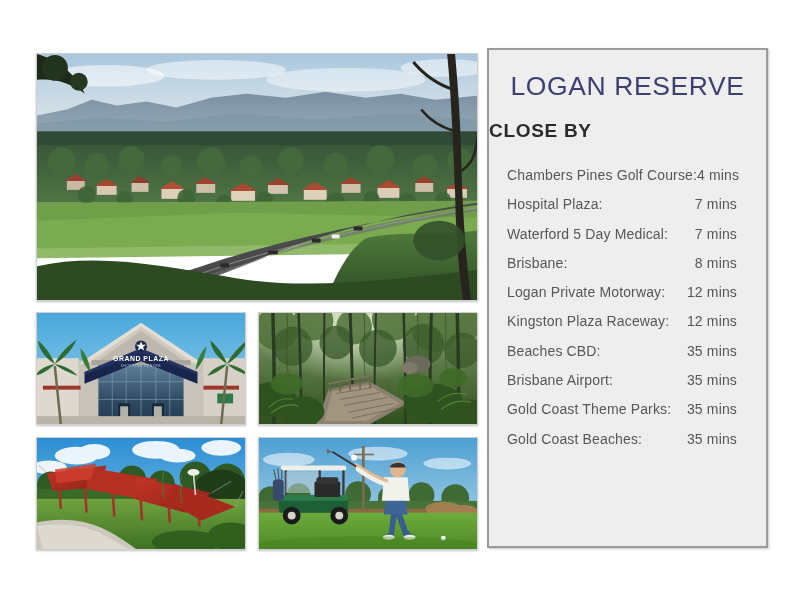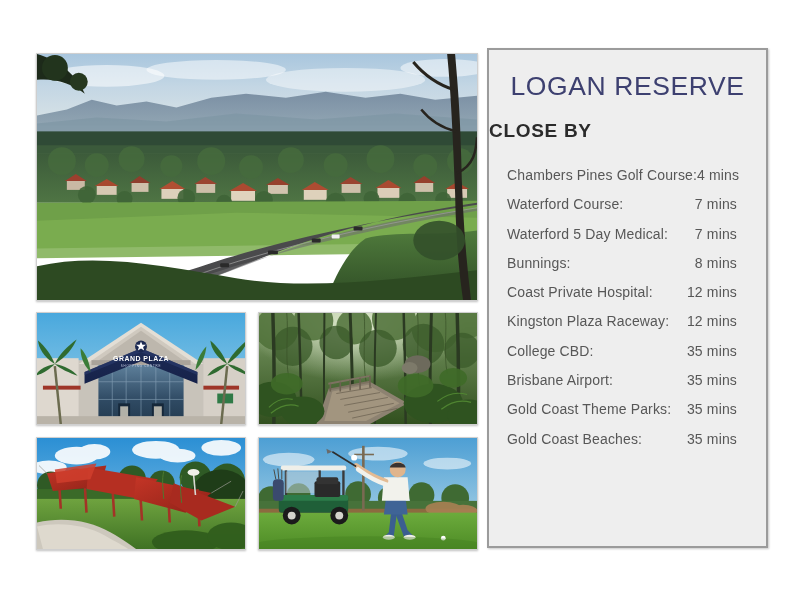--- a/index.html
+++ b/index.html
@@ -581,41 +581,41 @@
 
     <h1 id="panel-title">LOGAN RESERVE</h1>
     <h2 id="panel-subtitle">CLOSE BY</h2>
 
     <ul id="close-by-list">
       <li class="cb-row">
         <span class="cb-label">Chambers Pines Golf Course:</span>
         <span class="cb-time">4 mins</span>
       </li>
       <li class="cb-row">
-        <span class="cb-label">Waterford Course:</span>
+        <span class="cb-label">Hospital Plaza:</span>
         <span class="cb-time">7 mins</span>
       </li>
       <li class="cb-row">
         <span class="cb-label">Waterford 5 Day Medical:</span>
         <span class="cb-time">7 mins</span>
       </li>
       <li class="cb-row">
-        <span class="cb-label">Bunnings:</span>
+        <span class="cb-label">Brisbane:</span>
         <span class="cb-time">8 mins</span>
       </li>
       <li class="cb-row">
-        <span class="cb-label">Coast Private Hospital:</span>
+        <span class="cb-label">Logan Private Motorway:</span>
         <span class="cb-time">12 mins</span>
       </li>
       <li class="cb-row">
         <span class="cb-label">Kingston Plaza Raceway:</span>
         <span class="cb-time">12 mins</span>
       </li>
       <li class="cb-row">
-        <span class="cb-label">College CBD:</span>
+        <span class="cb-label">Beaches CBD:</span>
         <span class="cb-time">35 mins</span>
       </li>
       <li class="cb-row">
         <span class="cb-label">Brisbane Airport:</span>
         <span class="cb-time">35 mins</span>
       </li>
       <li class="cb-row">
         <span class="cb-label">Gold Coast Theme Parks:</span>
         <span class="cb-time">35 mins</span>
       </li>

